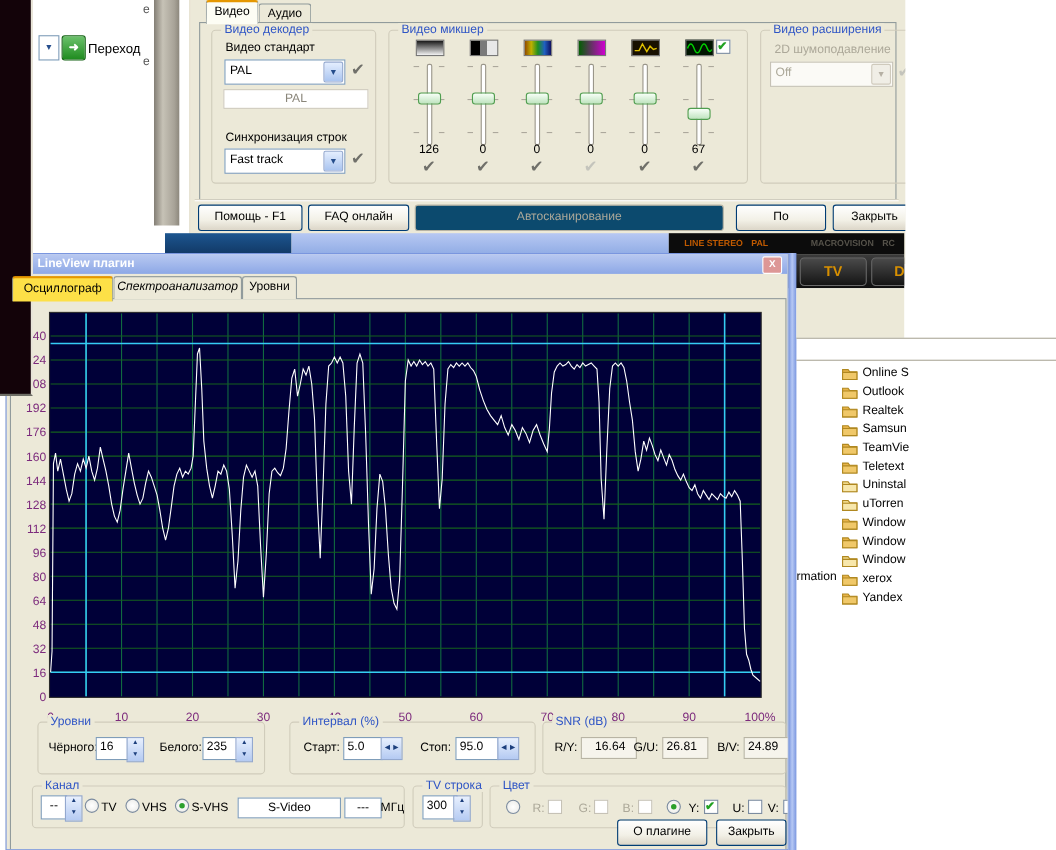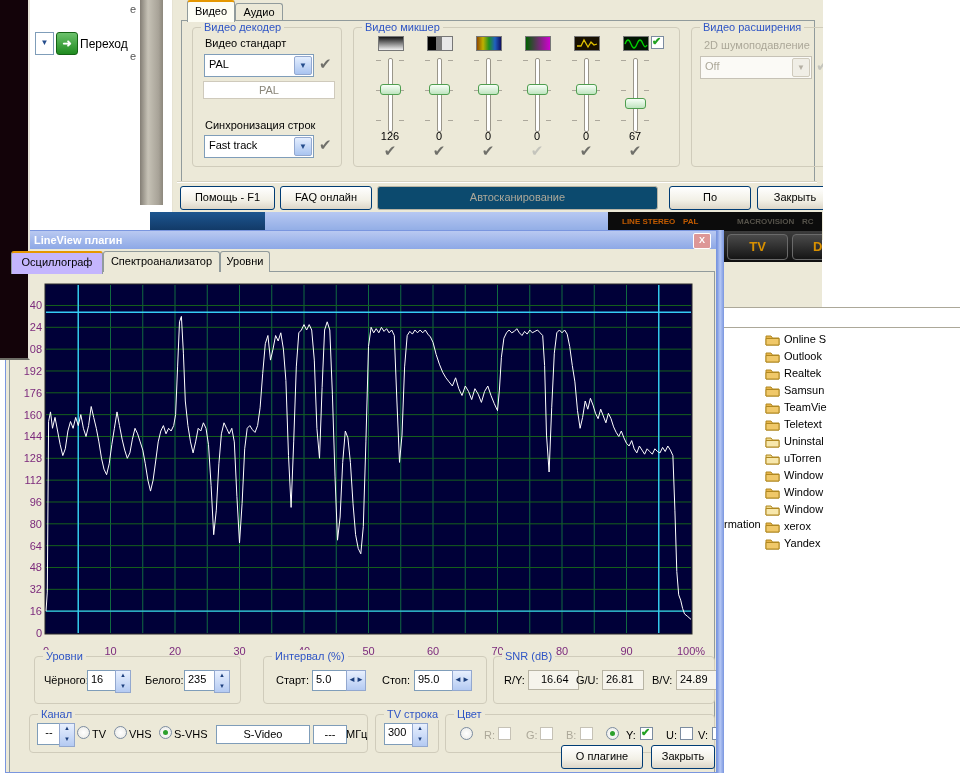--- a/index.html
+++ b/index.html
@@ -94,21 +94,21 @@
     border:1px solid #7a96df;box-sizing:border-box;overflow:hidden;}
   #lv-title{position:absolute;left:0;top:0;right:0;height:18px;
     background:linear-gradient(#b9c9f1,#8da8e6);color:#fff;font-weight:bold;
     line-height:18px;padding-left:28px;}
   #lv-close{position:absolute;right:5px;top:2px;width:16px;height:14px;background:#dd9796;
     border:1px solid #fff;border-radius:2px;color:#fff;text-align:center;line-height:13px;
     font-size:9px;font-weight:bold;}
   #lv-page{position:absolute;left:3px;top:40px;width:704px;height:503px;border:1px solid #919b9c;}
   .lvtab{position:absolute;top:20px;height:20px;border:1px solid #919b9c;border-bottom:none;
     background:#ece9d8;text-align:center;line-height:19px;border-radius:3px 3px 0 0;overflow:hidden;}
-  .lvtab.active{background:#c4b5fd;border-top:2px solid #e59700;height:21px;z-index:2;}
+  .lvtab.active{background:#fde047;border-top:2px solid #e59700;height:21px;z-index:2;}
 
   
   #blackstrip{left:0;top:0;width:28px;height:358px;background:#130309;
     border-right:2px solid #e8e4d8;border-bottom:2px solid #6e6e66;}
 
   
   #goarrowbox{left:35px;top:32px;width:17px;height:21px;background:#fff;border:1px solid #7f9db9;
     color:#254d8c;font-size:8px;text-align:center;line-height:20px;}
   #gobtn{left:56px;top:32px;width:20px;height:21px;border-radius:3px;border:1px solid #156315;
     background:linear-gradient(#6cc26c,#1f8b1f);color:#fff;font-weight:bold;text-align:center;line-height:20px;}
@@ -522,20 +522,20 @@
         <span class="lbl" style="left: 180px; top: 14px;">Y:</span>
         <span class="cb checked" style="left: 194px; top: 12px;"></span>
         <span class="lbl" style="left: 220px; top: 14px;">U:</span>
         <span class="cb" style="left: 234px; top: 12px;"></span>
         <span class="lbl" style="left: 252px; top: 14px;">V:</span>
         <span class="cb" style="left: 266px; top: 12px;"></span>
       </div>
 
     <div id="lvbuttons"></div>
   <div class="lvtab active" style="left: 5px; width: 90px;">Осциллограф</div>
-      <div class="lvtab" style="left: 97px; width: 115px;">Спектроанализатор</div>
+      <div class="lvtab" style="left: 97px; width: 115px; font-style: italic;">Спектроанализатор</div>
       <div class="lvtab" style="left: 214px; width: 48px;">Уровни</div>
       <div class="xbtn" style="left: 555px; top: 514px; width: 80px; height: 22px;">О плагине</div>
       <div class="xbtn" style="left: 645px; top: 514px; width: 62px; height: 22px;">Закрыть</div>
     </div>
 
   <div class="abs" id="blackstrip"></div>
 </div>
 
 </body></html>

